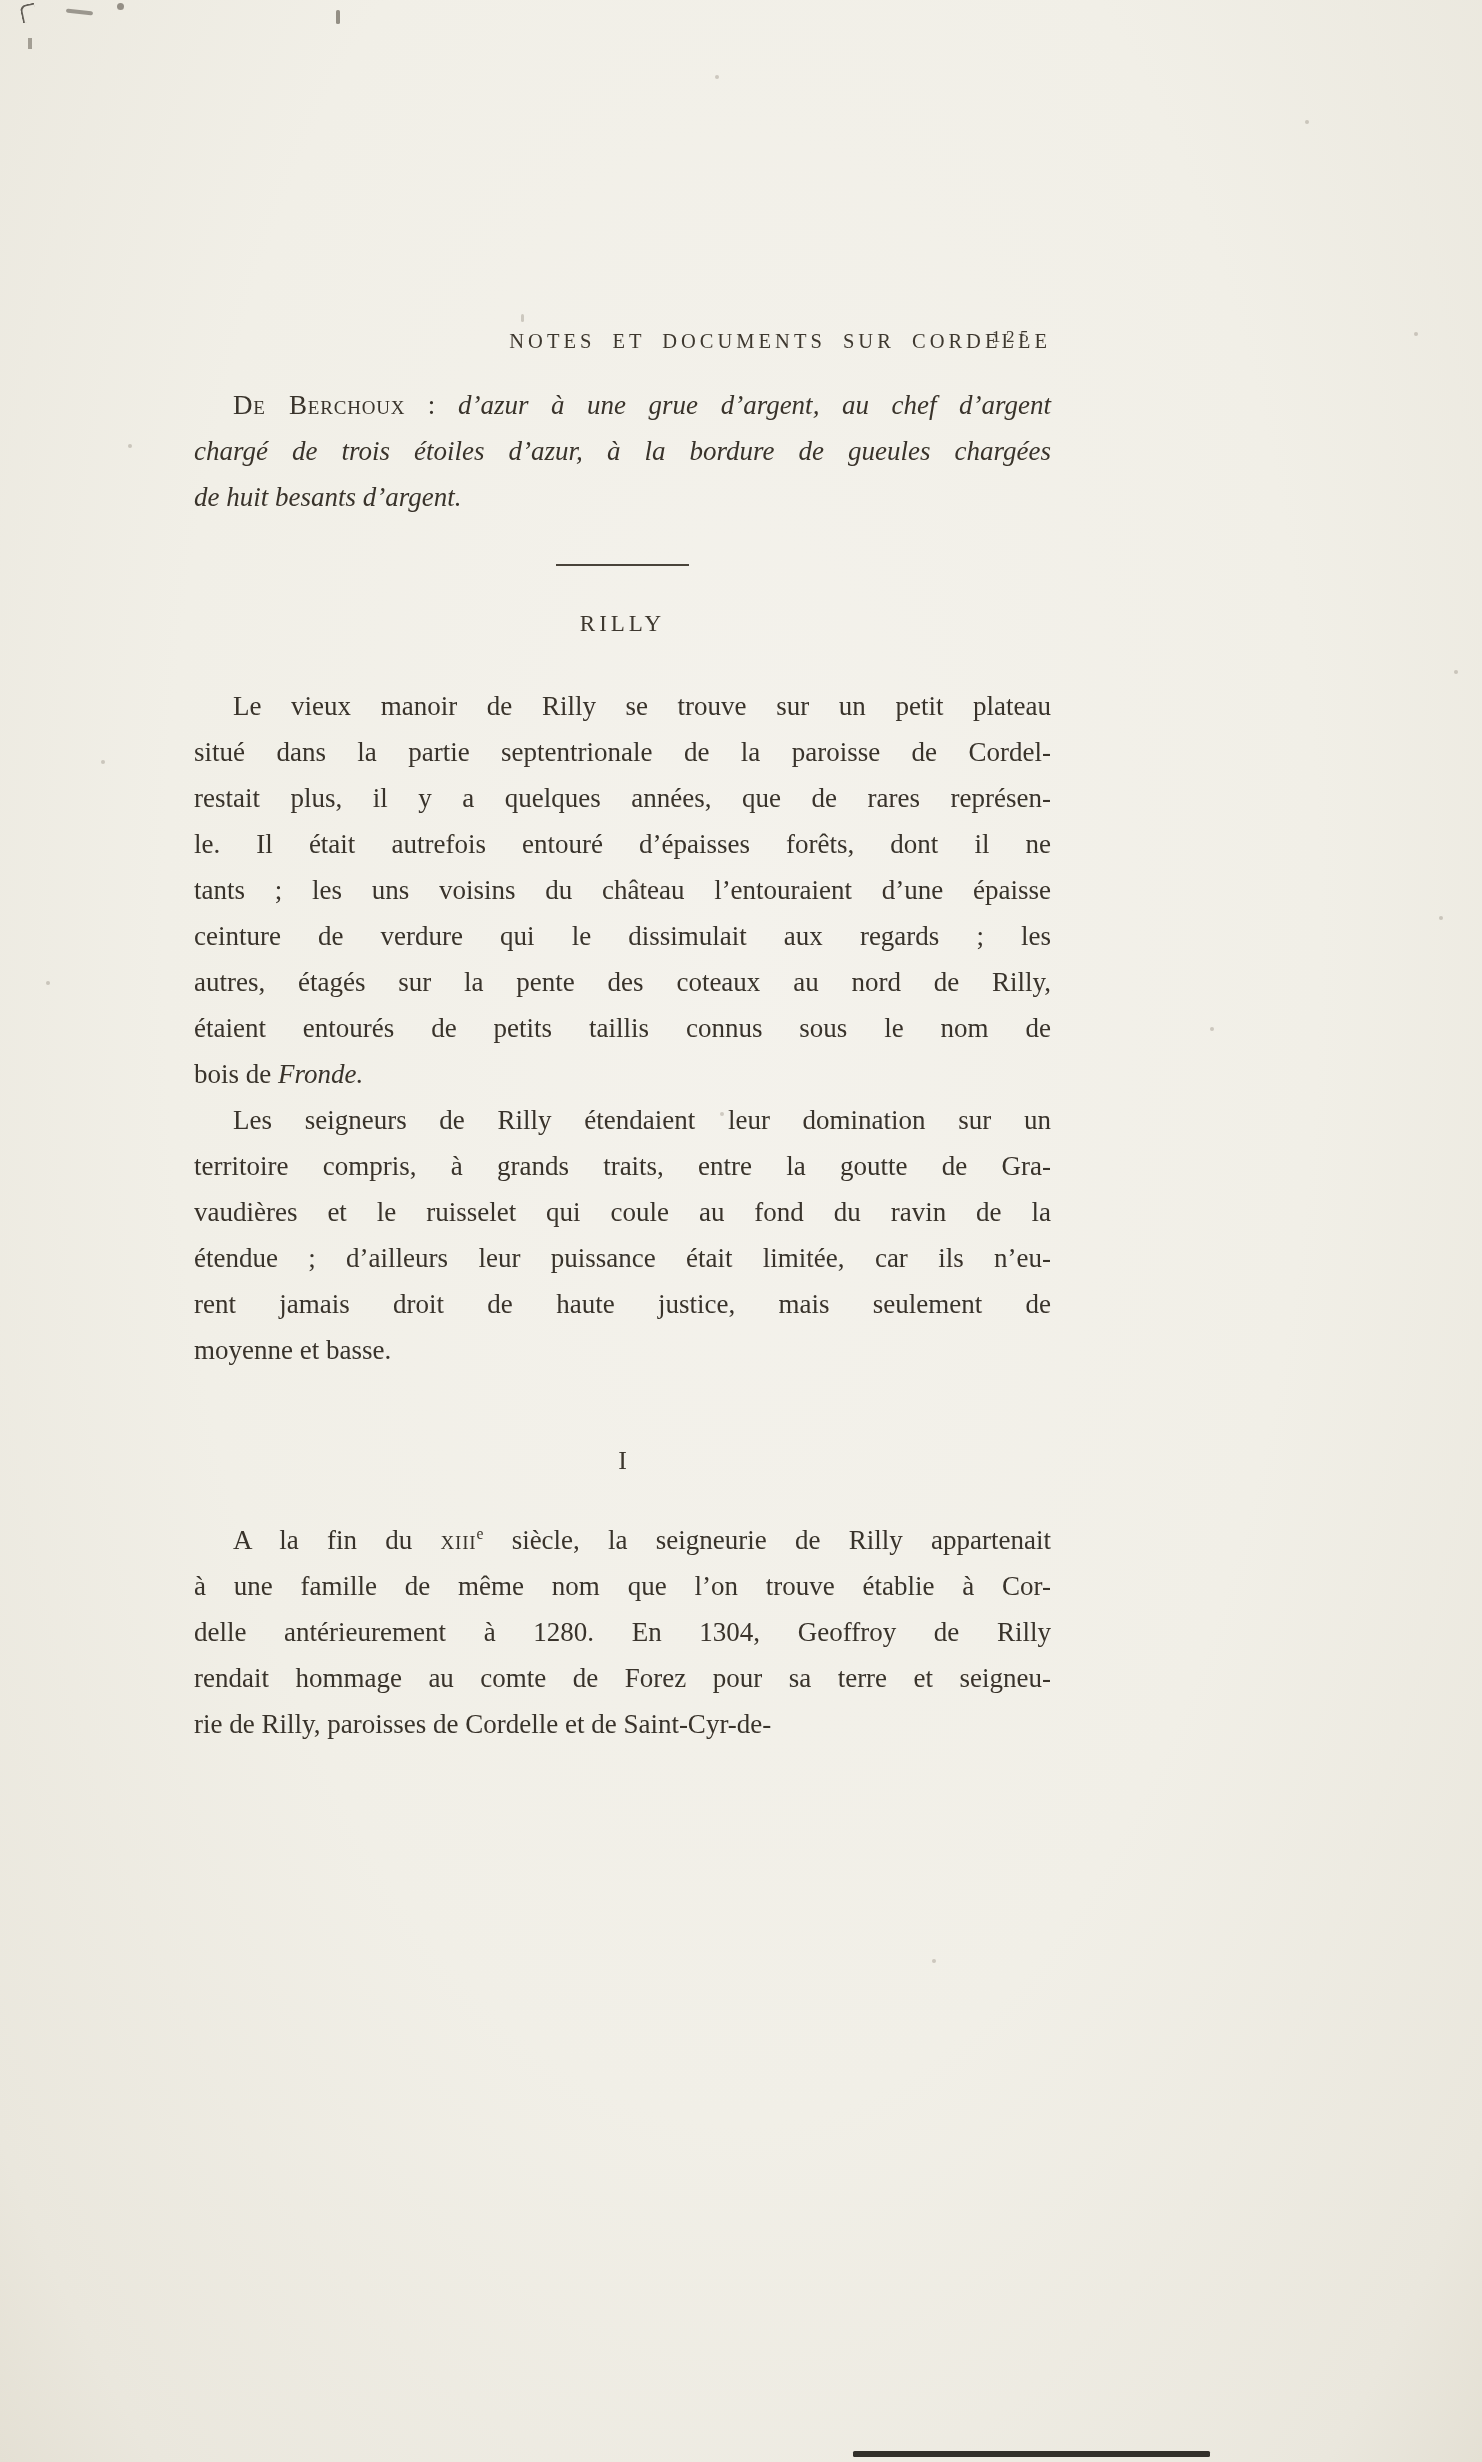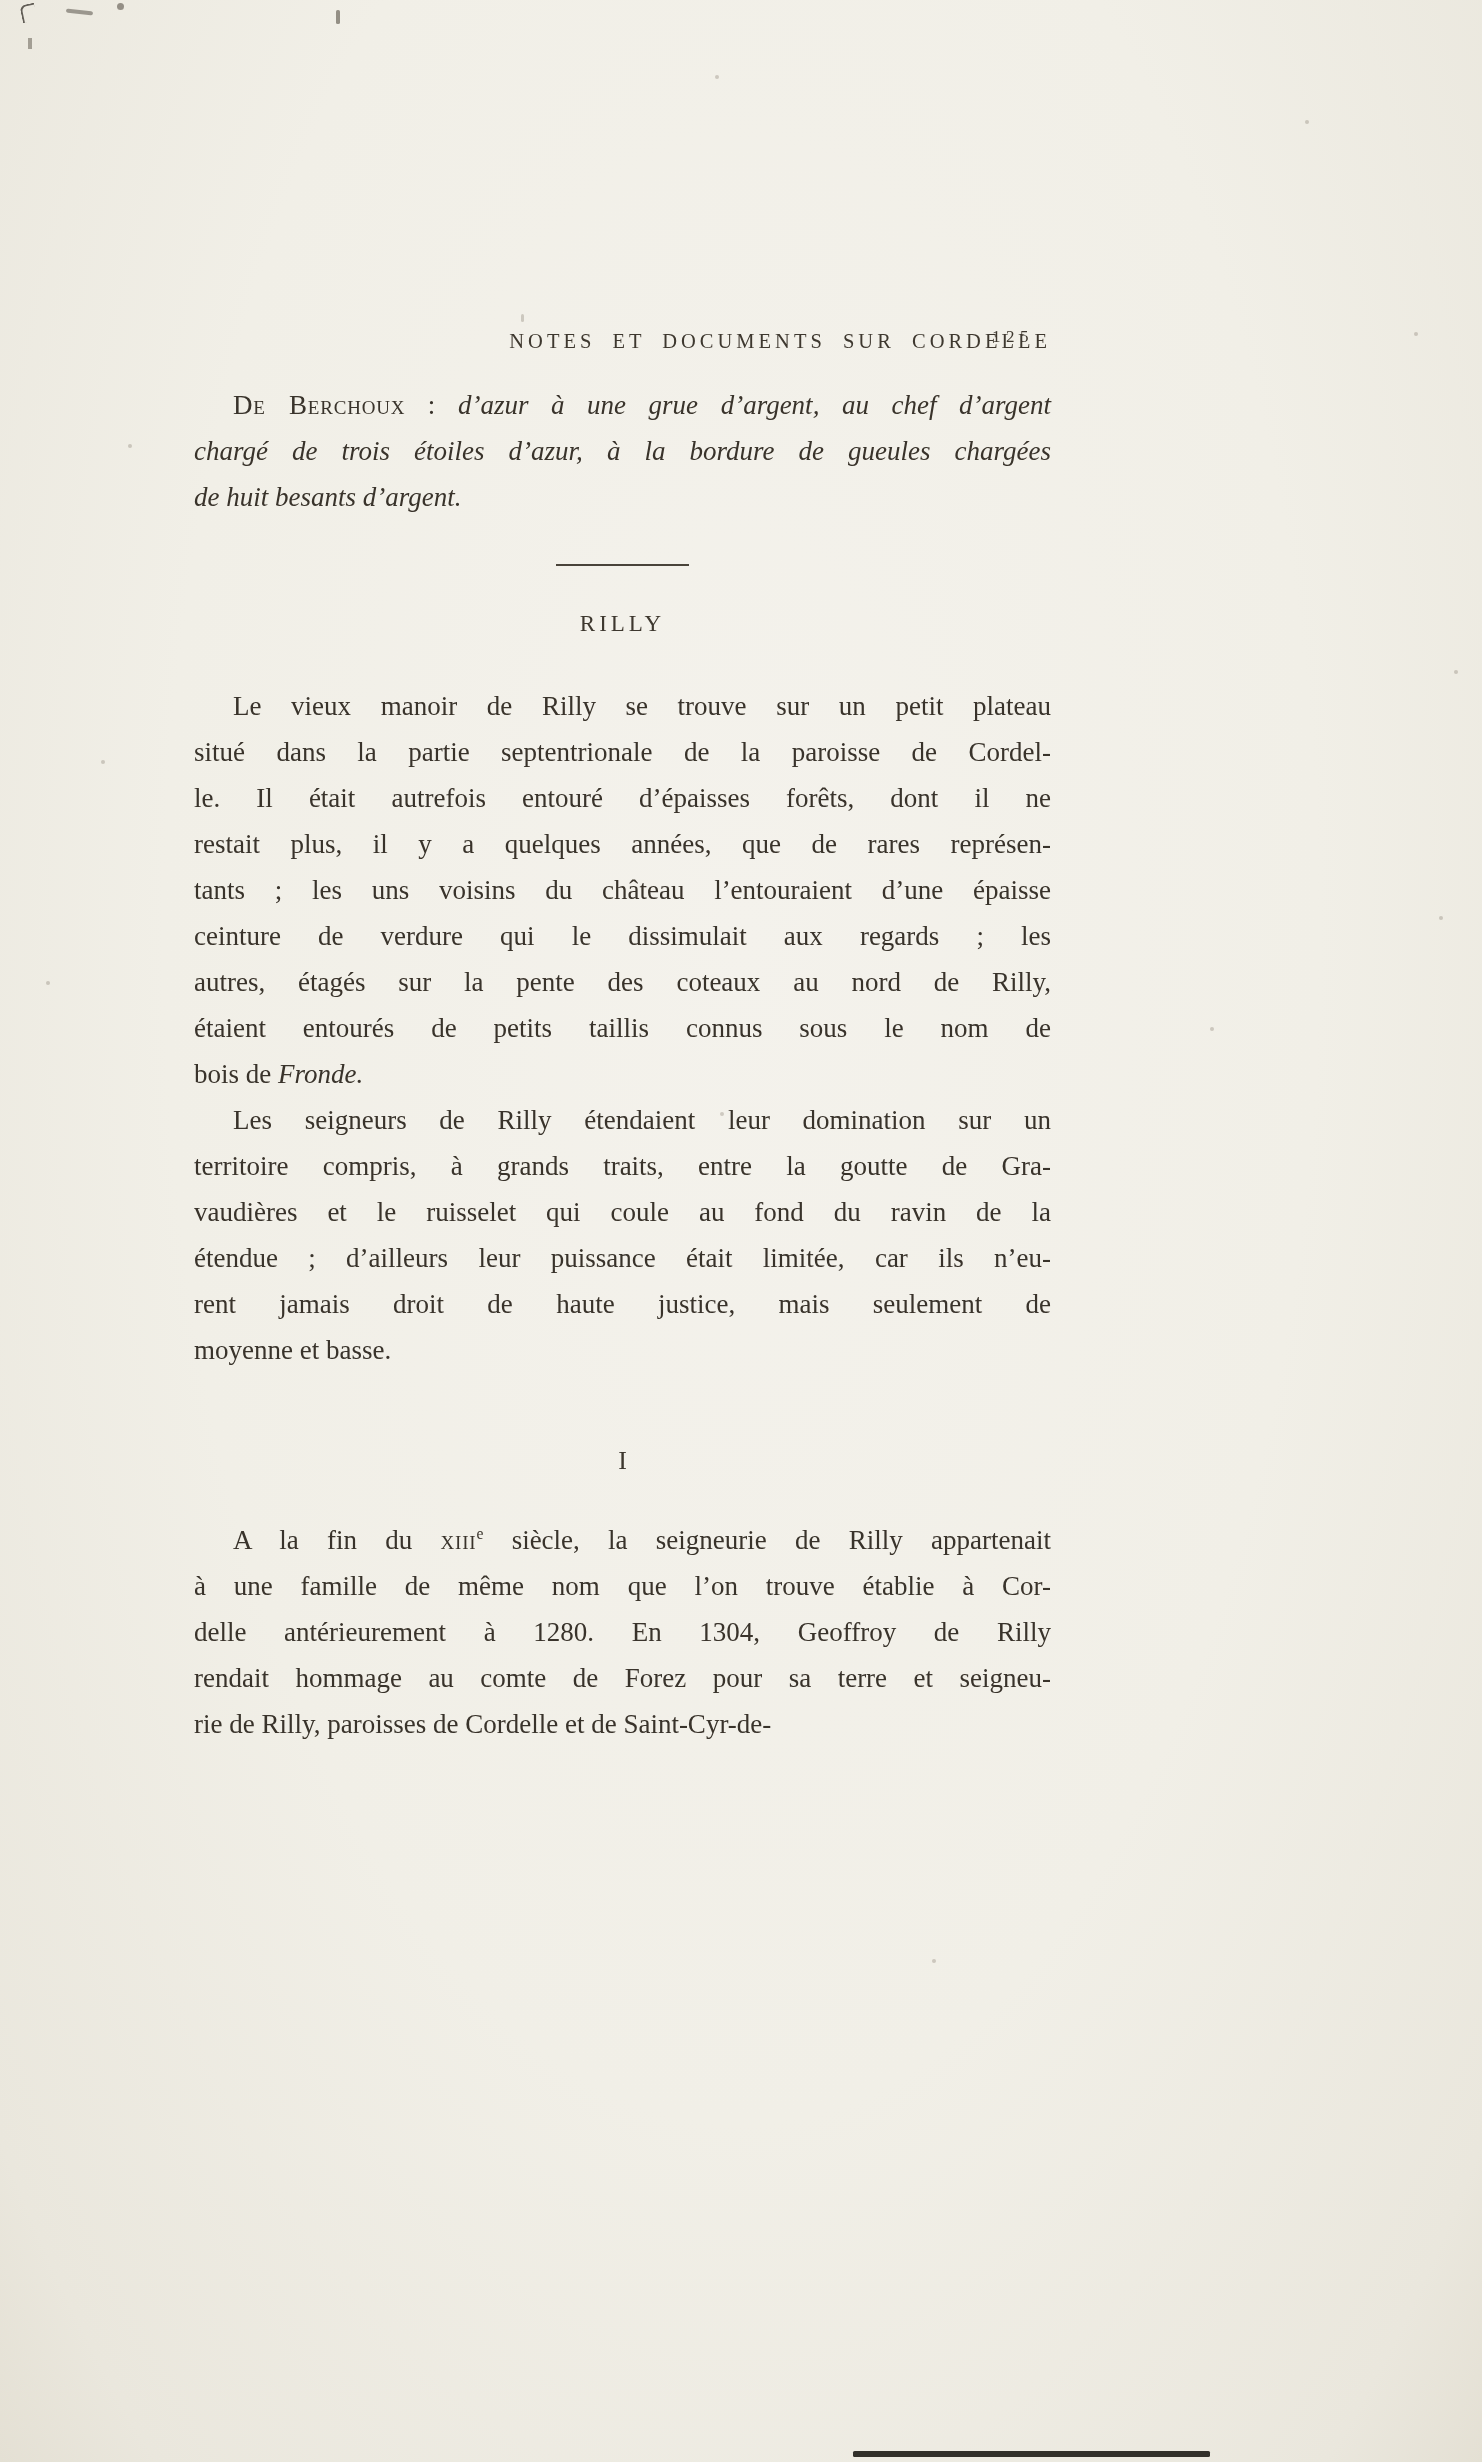--- a/index.html
+++ b/index.html
@@ -147,22 +147,22 @@
     </div>
 
     <div class="divider"></div>
 
     <div class="heading-rilly">RILLY</div>
 
     <div class="paragraph-first">
       <div class="lines indent-first">
           <div class="line">Le vieux manoir de Rilly se trouve sur un petit plateau</div>
           <div class="line">situé dans la partie septentrionale de la paroisse de Cordel-</div>
+          <div class="line">restait plus, il y a quelques années, que de rares représen-</div>
           <div class="line">le. Il était autrefois entouré d’épaisses forêts, dont il ne</div>
-          <div class="line">restait plus, il y a quelques années, que de rares représen-</div>
           <div class="line">tants ; les uns voisins du château l’entouraient d’une épaisse</div>
           <div class="line">ceinture de verdure qui le dissimulait aux regards ; les</div>
           <div class="line">autres, étagés sur la pente des coteaux au nord de Rilly,</div>
           <div class="line">étaient entourés de petits taillis connus sous le nom de</div>
         </div>
       <div class="line lastline"><span>bois de </span><span class="italic">Fronde.</span></div>
     </div>
 
     <div class="paragraph-follow">
       <div class="lines endpara indent-first">

